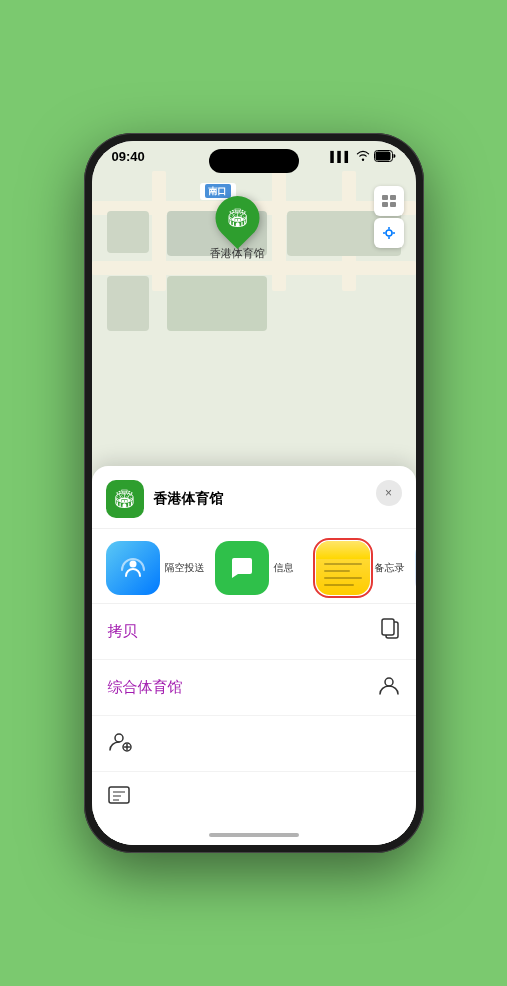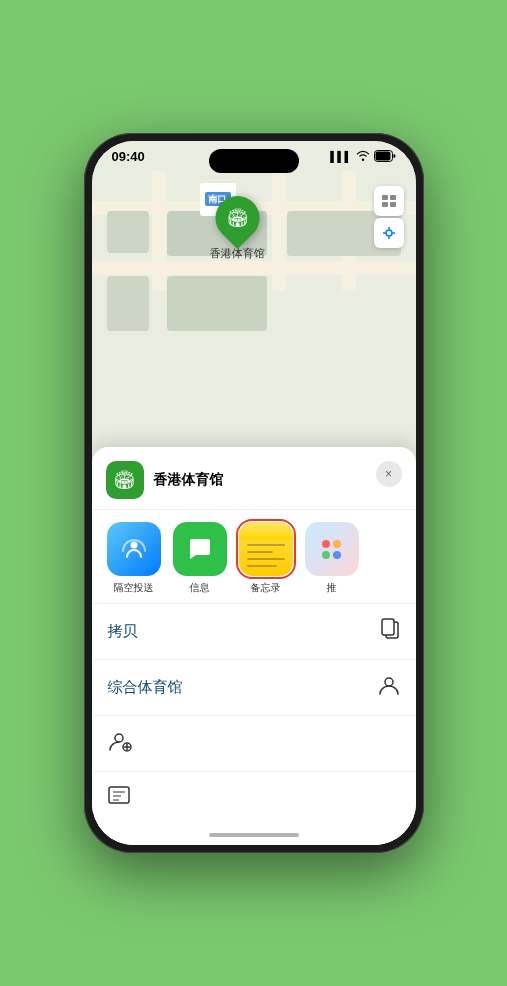--- a/index.html
+++ b/index.html
@@ -88,21 +88,21 @@
       background: #f0ece0;
       border-radius: 2px;
     }
     .map-label {
       position: absolute;
       top: 42px;
       left: 108px;
       background: #ffffff;
       color: white;
       font-size: 9px;
-      padding: 10px 5px;
+      padding: 2px 5px;
       border-radius: 3px;
     }
     
     .map-controls {
       position: absolute;
       top: 45px;
       right: 12px;
       display: flex;
       flex-direction: column;
       gap: 2px;
@@ -215,21 +215,21 @@
     .share-row {
       display: flex;
       padding: 12px 14px 8px;
       gap: 10px;
       overflow-x: auto;
       scrollbar-width: none;
       border-bottom: 1px solid #f0f0f0;
     }
     .share-item {
       display: flex;
-      flex-direction: column;
+      flex-direction: row;
       align-items: center;
       gap: 5px;
       flex-shrink: 0;
       min-width: 56px;
     }
     .share-icon {
       width: 54px;
       height: 54px;
       border-radius: 14px;
       display: flex;
@@ -254,21 +254,21 @@
       align-items: center;
       justify-content: space-between;
       padding: 14px 16px;
       border-bottom: 1px solid #f2f2f2;
     }
     .action-item:last-child {
       border-bottom: none;
     }
     .action-text {
       font-size: 15px;
-      color: #0c4a6e;
+      color: #a21caf;
     }
     .action-icon {
       font-size: 18px;
       color: #333;
     }
     
     .home-indicator {
       height: 20px;
       display: flex;
       align-items: center;
@@ -422,21 +422,21 @@
         <div class="share-item">
           <div class="share-icon messages">
             <svg width="28" height="28" viewBox="0 0 28 28" fill="none">
               <path d="M4 6a2 2 0 0 1 2-2h16a2 2 0 0 1 2 2v12a2 2 0 0 1-2 2H10l-6 4V6z" fill="white"></path>
             </svg>
           </div>
           <span class="share-label">信息</span>
         </div>
 
 
-        <div class="share-item" style="position:relative;">
+        <div class="share-item" style="position:relative;margin-left:12px;">
           <div style="position:relative;">
             <div class="notes-icon-wrap">
               <div class="notes-top-bar"></div>
               <div class="notes-content-lines">
                 <div class="n-line"></div>
                 <div class="n-line" style="width:70%;"></div>
                 <div class="n-line"></div>
                 <div class="n-line" style="width:80%;"></div>
               </div>
             </div>

